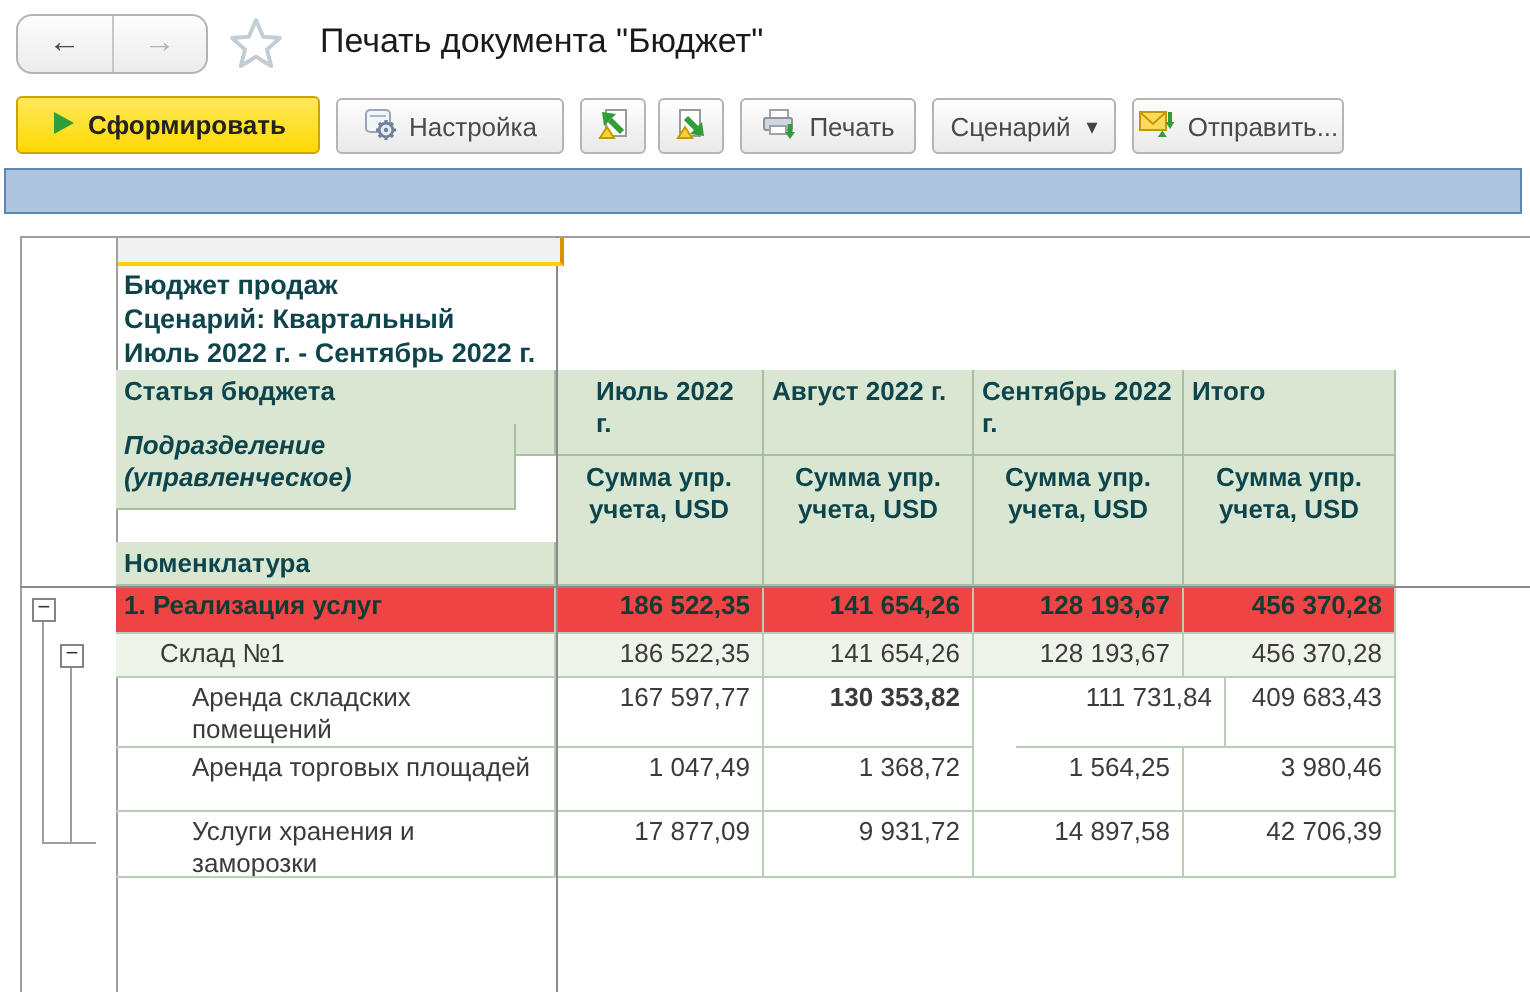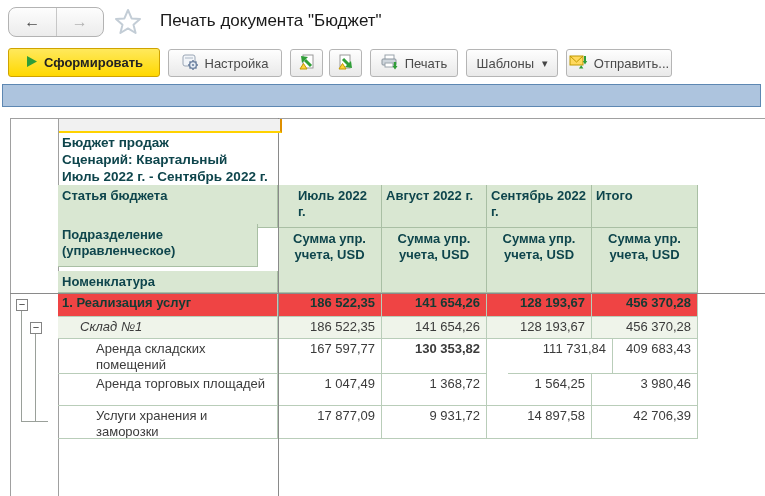--- a/index.html
+++ b/index.html
@@ -41,21 +41,21 @@
   .freeze{background:#8a8a8a;z-index:6;}
   .cell{position:absolute;box-sizing:border-box;font-size:13px;overflow:hidden;line-height:16px;}
   .hcell{background:#d9e7d2;border-right:1px solid #a9bfa4;border-bottom:1px solid #a9bfa4;
          font-weight:bold;color:#0e454c;padding:3px 4px 0 4px;}
   .sumcell{text-align:center;}
   .lcell{border-right:1px solid #b9cdb9;border-bottom:1px solid #b9cdb9;color:#3b3b3b;padding:2px 4px 0 4px;}
   .vcell{border-right:1px solid #b9cdb9;border-bottom:1px solid #b9cdb9;color:#3b3b3b;
          text-align:right;padding:2px 6px 0 0;}
   .r1{background:#ef4444;font-weight:bold;color:#123b33;}
   .r2{background:#eff4ea;}
-  .ind1{padding-left:22px;font-style:italic;}
+  .ind1{padding-left:22px;}
   .ind2{padding-left:38px;}
   .sel-cell{position:absolute;left:59px;top:119px;width:221px;height:12px;background:#f1f1f1;
             border-bottom:2px solid #ffd200;border-right:2px solid #de8f00;box-sizing:content-box;z-index:7;}
   .rep-title{position:absolute;left:62px;top:134px;font-size:13.5px;font-weight:bold;
              color:#0e454c;line-height:17px;white-space:nowrap;z-index:8;}
   .gbox{position:absolute;width:12px;height:12px;border:1px solid #848484;background:#fff;
         box-sizing:border-box;font-size:11px;line-height:9px;text-align:center;color:#333;z-index:8;cursor:pointer;}
   .gline{position:absolute;background:#9aa09a;}
 </style>
 </head>
@@ -134,21 +134,21 @@
         <rect x="1" y="5" width="14" height="6" rx="1" fill="#cfd6dd" stroke="#8b959e"></rect>
         <rect x="4" y="9" width="8" height="4" fill="#ffffff" stroke="#9aa3ab"></rect>
         <line x1="14" y1="8" x2="14" y2="13" stroke="#2f9e38" stroke-width="2.4"></line>
         <polygon points="11.5,12 16.5,12 14,15.5" fill="#2f9e38"></polygon>
       </svg>
     </span>
     <span>Печать</span>
   </div>
 
   <div class="btn btn-templates">
-    <span>Шаблоны</span>
+    <span>Сценарий</span>
     <span class="caret">▾</span>
   </div>
 
   <div class="btn btn-send">
     <span>
       <svg width="19" height="15" viewBox="0 0 19 15">
         <rect x="1" y="2" width="13" height="9" fill="#ffd95e" stroke="#c09a00"></rect>
         <polyline points="1,2 7.5,8 14,2" fill="none" stroke="#c09a00"></polyline>
         <line x1="16" y1="2" x2="16" y2="8" stroke="#2f9e38" stroke-width="2"></line>
         <polygon points="13.8,7 18.2,7 16,10.5" fill="#2f9e38"></polygon>
@@ -174,21 +174,21 @@
     <div>Сценарий: Квартальный</div>
     <div>Июль 2022 г. - Сентябрь 2022 г.</div>
   </div>
 
   <div class="cell hcell" style="left:58px;top:185px;width:220px;height:43px;">Статья бюджета</div>
   <div class="cell hcell" style="left:278px;top:185px;width:104px;height:43px;padding-left:20px;">Июль 2022 г.</div>
   <div class="cell hcell" style="left:382px;top:185px;width:105px;height:43px;">Август 2022 г.</div>
   <div class="cell hcell" style="left:487px;top:185px;width:105px;height:43px;">Сентябрь 2022 г.</div>
   <div class="cell hcell" style="left:592px;top:185px;width:106px;height:43px;">Итого</div>
 
-  <div class="cell hcell" style="left:58px;top:224px;width:200px;height:43px;">Подразделение (управленческое)</div>
+  <div class="cell hcell" style="left:58px;top:212px;width:200px;height:43px;font-style:italic;">Подразделение (управленческое)</div>
   <div class="cell hcell" style="left:58px;top:271px;width:220px;height:22px;">Номенклатура</div>
 
   <div class="cell hcell sumcell" style="left:278px;top:228px;width:104px;height:65px;">Сумма упр. учета, USD</div>
   <div class="cell hcell sumcell" style="left:382px;top:228px;width:105px;height:65px;">Сумма упр. учета, USD</div>
   <div class="cell hcell sumcell" style="left:487px;top:228px;width:105px;height:65px;">Сумма упр. учета, USD</div>
   <div class="cell hcell sumcell" style="left:592px;top:228px;width:106px;height:65px;">Сумма упр. учета, USD</div>
 
   <div class="cell lcell r1" style="left:58px;top:293px;width:220px;height:24px;">1. Реализация услуг</div>
   <div class="cell vcell r1" style="left:278px;top:293px;width:104px;height:24px;">186 522,35</div>
   <div class="cell vcell r1" style="left:382px;top:293px;width:105px;height:24px;">141 654,26</div>

